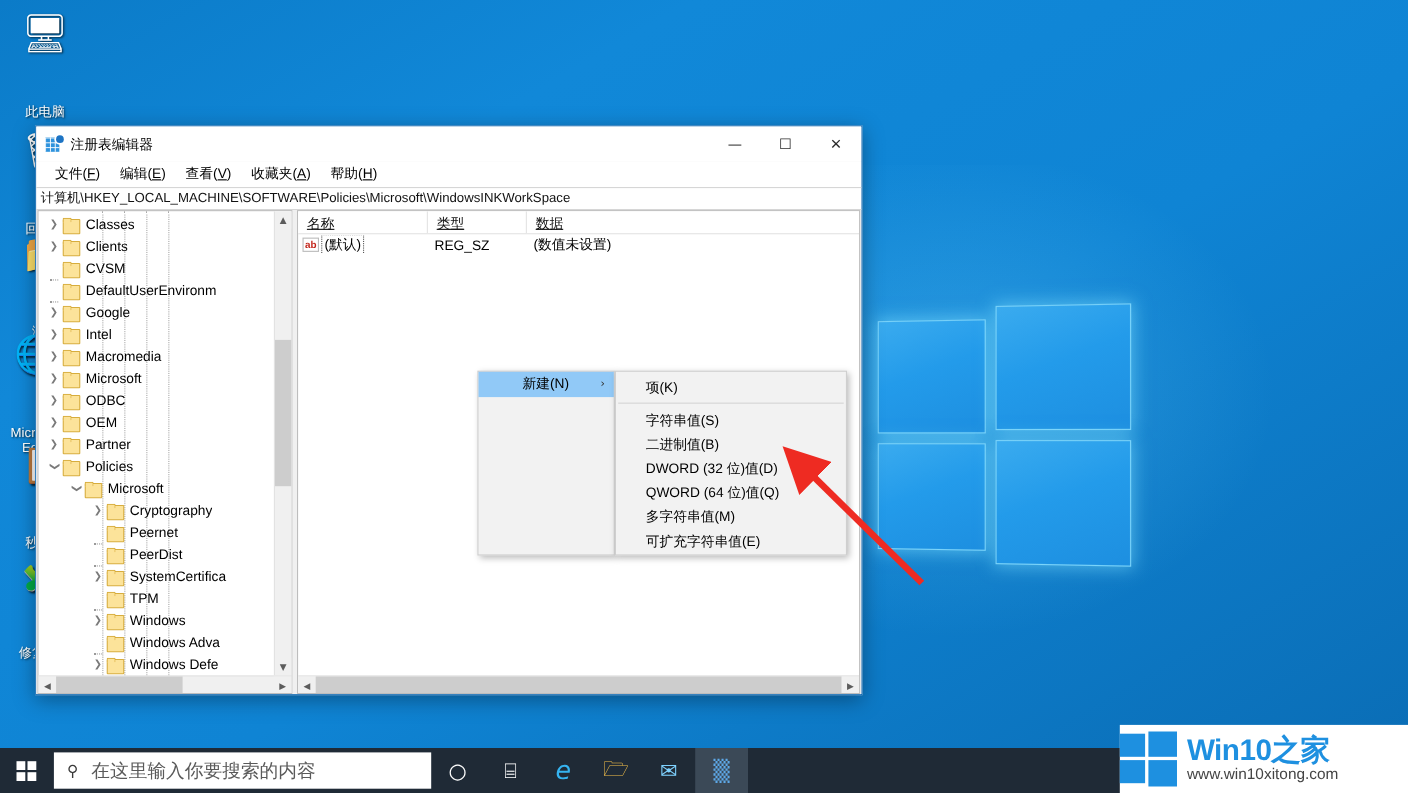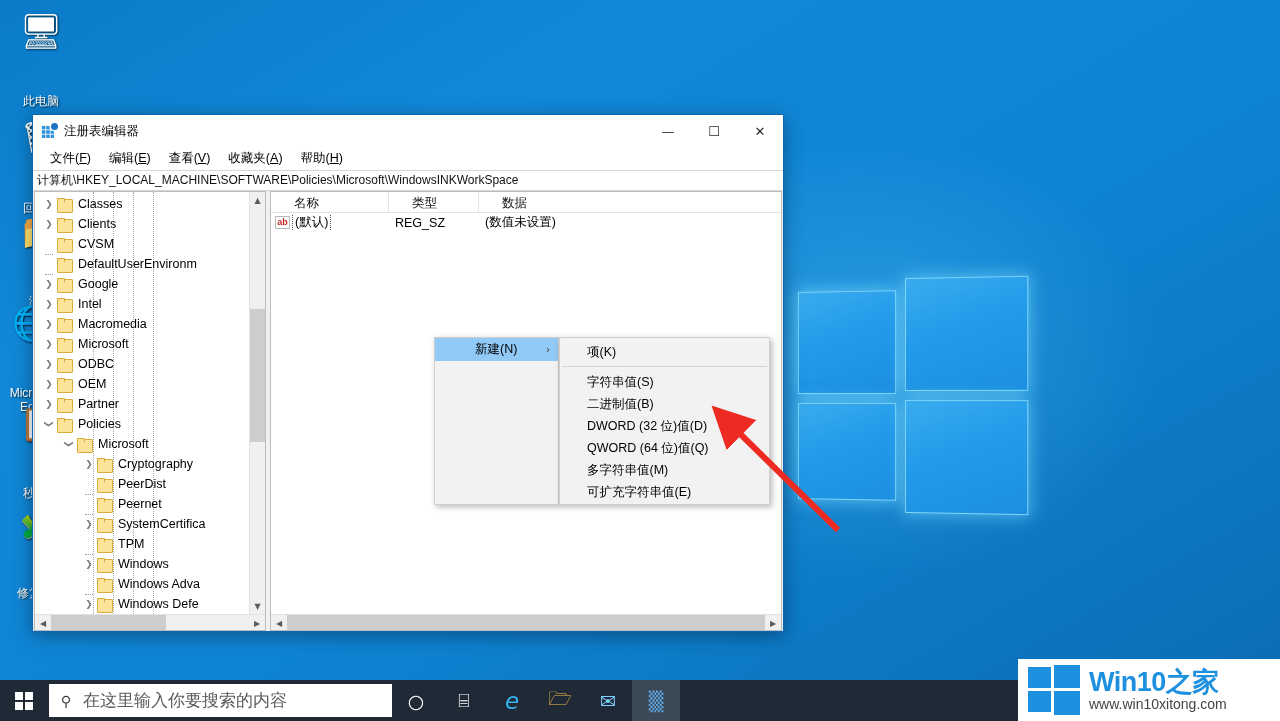--- a/index.html
+++ b/index.html
@@ -247,23 +247,23 @@
 
   
   .lv-head {
     height: 21px; flex: 0 0 21px;
     display: flex;
     background: #fff;
     border-bottom: 1px solid #e3e3e3;
     font-size: 12.5px; color: #111;
   }
   .lv-col {
-    padding: 3px 0 0 23px;
+    padding: 3px 0 0 8px;
     border-right: 1px solid #e3e3e3;
-    white-space: nowrap; overflow: hidden;
+    white-space: nowrap; overflow: hidden; text-decoration: underline;
   }
   .lv-col.c1 { width: 118px; }
   .lv-col.c2 { width: 90px; }
   .lv-col.c3 { flex: 1 1 auto; border-right: 0; }
   .lv-body { flex: 1 1 auto; overflow: hidden; }
   .lv-row {
     height: 19px; display: flex; align-items: center;
     font-size: 12.5px; color: #000;
   }
   .lv-cell { padding-left: 6px; white-space: nowrap; overflow: hidden; }
@@ -377,21 +377,20 @@
     content: ""; position: absolute; left: 0; right: 0; bottom: 0;
     height: 0;
   }
 
   
   #wm {
     position: absolute; right: 0; bottom: 0;
     width: 262px; height: 62px;
     background: #fff;
     display: flex; align-items: center;
-    padding-left: 10px;
     z-index: 40;
   }
   #wm .wlogo {
     width: 52px; height: 50px; flex: 0 0 52px;
     position: relative; margin-right: 9px;
   }
   #wm .wlogo i {
     position: absolute; display: block; background: #1e90e0;
   }
   #wm .wlogo i:nth-child(1){ left:0;  top:2px;  width:23px; height:21px; }
@@ -546,26 +545,26 @@
                 <span class="tlabel">Microsoft</span>
               </div>
               <div class="trow" style="padding-left: 46px;">
                 <span class="twist">❯</span>
                 <span class="folder"></span>
                 <span class="tlabel">Cryptography</span>
               </div>
               <div class="trow" style="padding-left: 46px;">
                 <span class="tdash"></span>
                 <span class="folder"></span>
-                <span class="tlabel">PeerDist</span>
+                <span class="tlabel">Peernet</span>
               </div>
               <div class="trow" style="padding-left: 46px;">
                 <span class="tdash"></span>
                 <span class="folder"></span>
-                <span class="tlabel">Peernet</span>
+                <span class="tlabel">PeerDist</span>
               </div>
               <div class="trow" style="padding-left: 46px;">
                 <span class="twist">❯</span>
                 <span class="folder"></span>
                 <span class="tlabel">SystemCertifica</span>
               </div>
               <div class="trow" style="padding-left: 46px;">
                 <span class="tdash"></span>
                 <span class="folder"></span>
                 <span class="tlabel">TPM</span>

